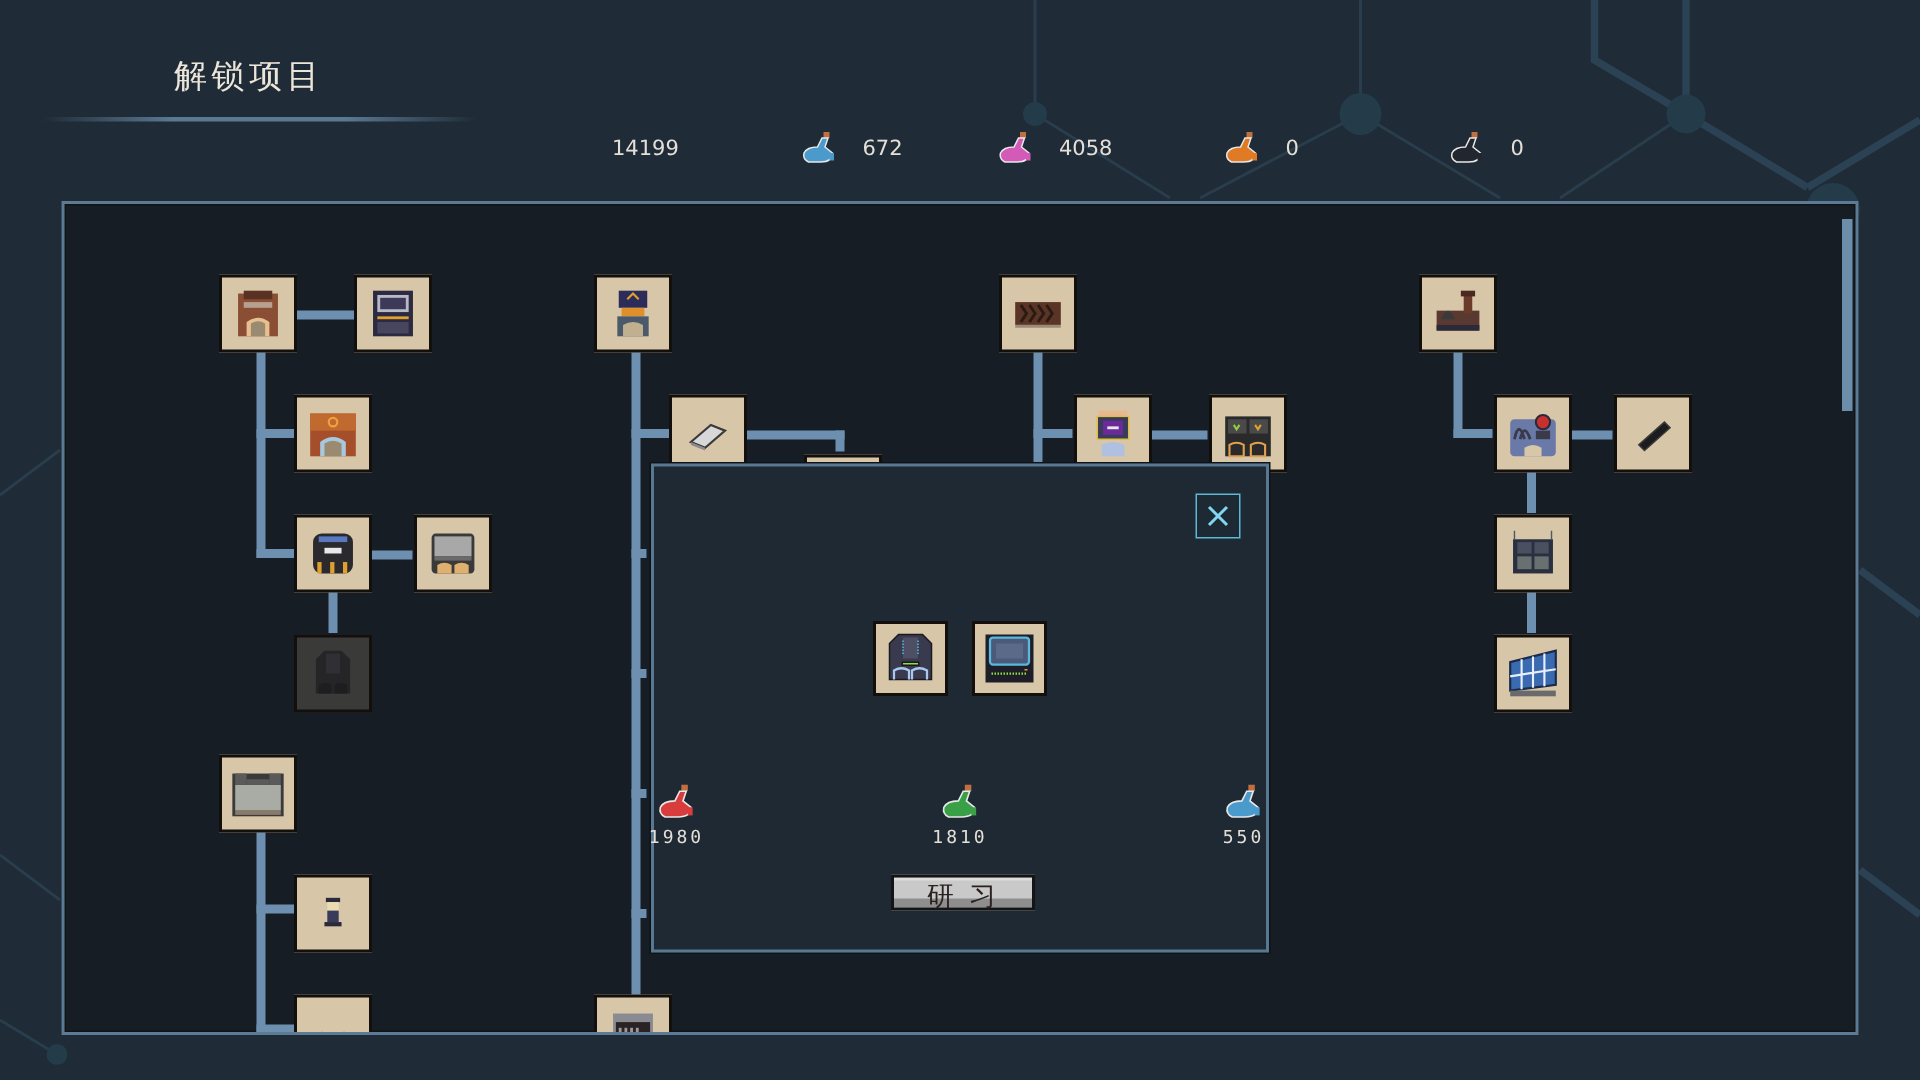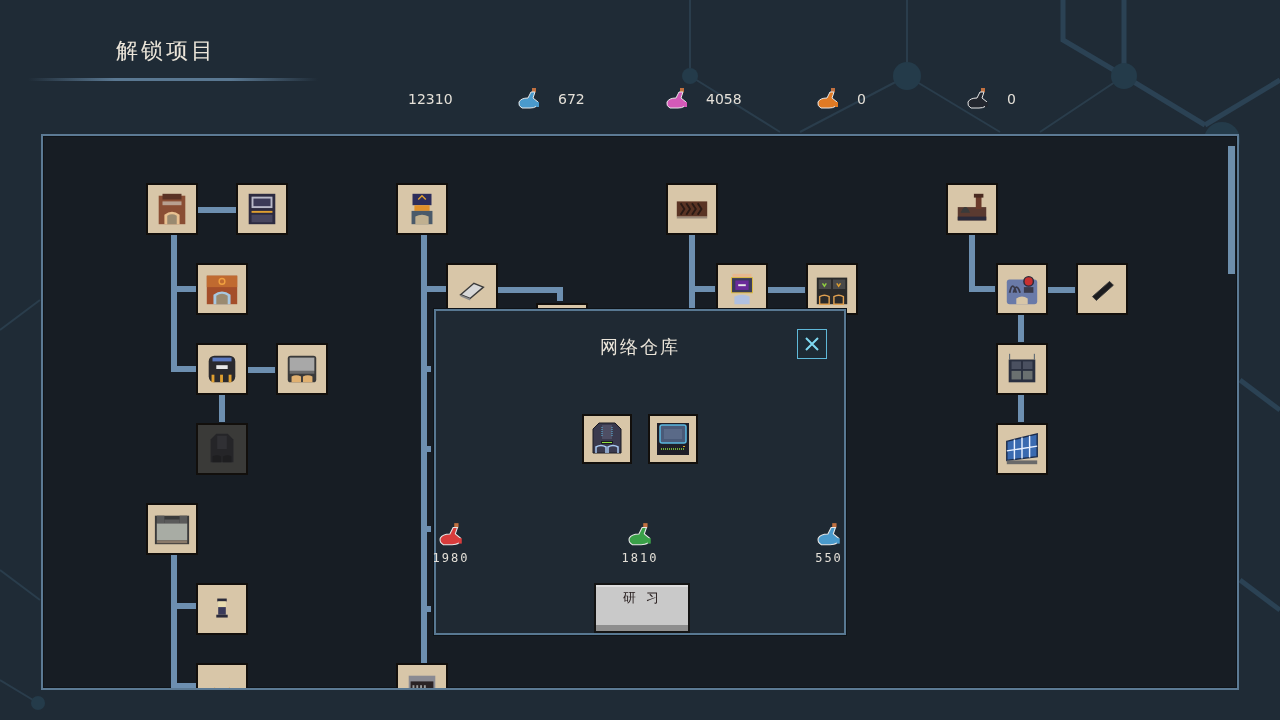--- a/index.html
+++ b/index.html
@@ -65,25 +65,25 @@
     font-size: 14px; letter-spacing: 2px; color: #e6e0d6;
   }
   .unlock-items { position: absolute; top: 103px; left: 0; width: 100%; display: flex; justify-content: center; gap: 16px; }
   .unlock-item { width: 50px; height: 50px; background: #d8c6a8; border: 2px solid #120f0c; display: flex; align-items: center; justify-content: center; }
   .unlock-item svg { width: 40px; height: 40px; }
   .costs { position: absolute; top: 210px; left: 0; width: 100%; display: flex; justify-content: space-between; }
   .cost { display: flex; flex-direction: column; align-items: center; width: 30px; }
   .cost svg { width: 28px; height: 28px; }
   .cost span { font-family: "DejaVu Sans Mono", monospace; font-size: 12px; letter-spacing: 2px; color: #e4e0d8; margin-top: 2px; }
   .research-btn {
-    position: absolute; left: 158px; top: 272px; width: 96px; height: 50px;
+    position: absolute; left: 158px; top: 272px; width: 96px; height: 24px;
     background: #c9c9c9;
     border: 2px solid #141414;
     box-shadow: inset 0 -6px 0 #8e8e8e, inset 0 2px 0 #dddddd;
-    font-size: 13px; letter-spacing: 10px; color: #2a2020;
+    font-size: 18px; letter-spacing: 10px; color: #2a2020;
     text-align: center; line-height: 26px; padding-left: 8px;
   }
 </style>
 </head>
 <body>
 
 <svg class="bg-deco" viewBox="0 0 1280 720">
   <g stroke="#2a3d4c" stroke-width="2" fill="none">
     <line x1="690" y1="0" x2="690" y2="76"></line>
     <line x1="690" y1="76" x2="780" y2="132"></line>
@@ -109,23 +109,23 @@
     <circle cx="1222" cy="140" r="18"></circle>
     <circle cx="38" cy="703" r="7"></circle>
   </g>
 </svg>
 
 <div class="title">解锁项目</div>
 <div class="title-line"></div>
 
 <div class="resources">
   <div class="res total">
-    <span>12310</span>
-  </div>
-  <div class="res" style="left:516px">
+    <span>14199</span>
+  </div>
+  <div class="res" style="left:533px">
     <svg class="flask" viewBox="0 0 26 26">
       <rect x="16" y="2" width="4" height="4" fill="#c07040"></rect>
         <path d="M15 6 L19 6 L17 12 L22 16 Q22 22 14 22 L6 22 Q2 20 3 16 Q5 12 12 12 Z" fill="#4a9acc" stroke="#e8e8e8" stroke-width="1"></path>
         <rect x="20" y="16" width="3" height="5" fill="#4a9acc"></rect>
     </svg>
     <span>672</span>
   </div>
   <div class="res" style="left:664px">
     <svg class="flask" viewBox="0 0 26 26">
       <rect x="16" y="2" width="4" height="4" fill="#c07040"></rect>
@@ -355,21 +355,20 @@
         <path d="M4 12 L36 4 L36 28 L4 32 Z" fill="#3a6ab0" stroke="#1a2a4a" stroke-width="1.5"></path>
         <path d="M12 10 L12 31 M20 8 L20 30 M28 6 L28 29 M4 22 L36 17" stroke="#e8f0ff" stroke-width="1.5"></path>
         <rect x="4" y="32" width="32" height="4" fill="#6a6a6a"></rect>
       </svg>
   </div>
 </div>
 
 <div class="scrollbar"></div>
 
 <div class="modal">
-  <div class="modal-title">网络仓库</div>
   <div class="close-btn">
     <svg width="16" height="16" viewBox="0 0 16 16">
         <path d="M2 2 L14 14 M14 2 L2 14" stroke="#7fd8f0" stroke-width="2"></path>
       </svg>
   </div>
 
   <div class="unlock-items">
     <div class="unlock-item">
       <svg viewBox="0 0 40 40">
           <path d="M6 10 L12 4 L28 4 L34 10 L34 34 L6 34 Z" fill="#3a3a4e" stroke="#1a1a22" stroke-width="1"></path>

